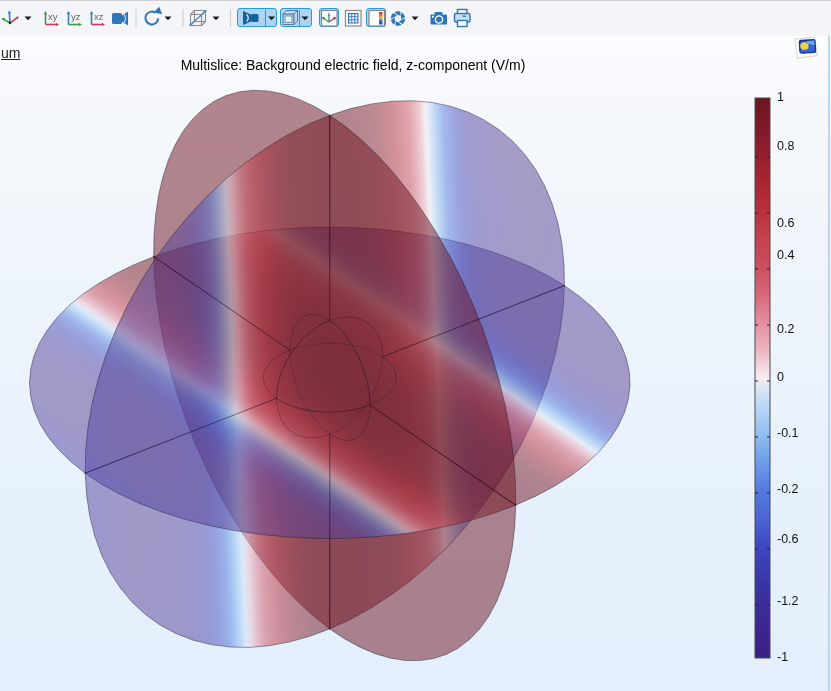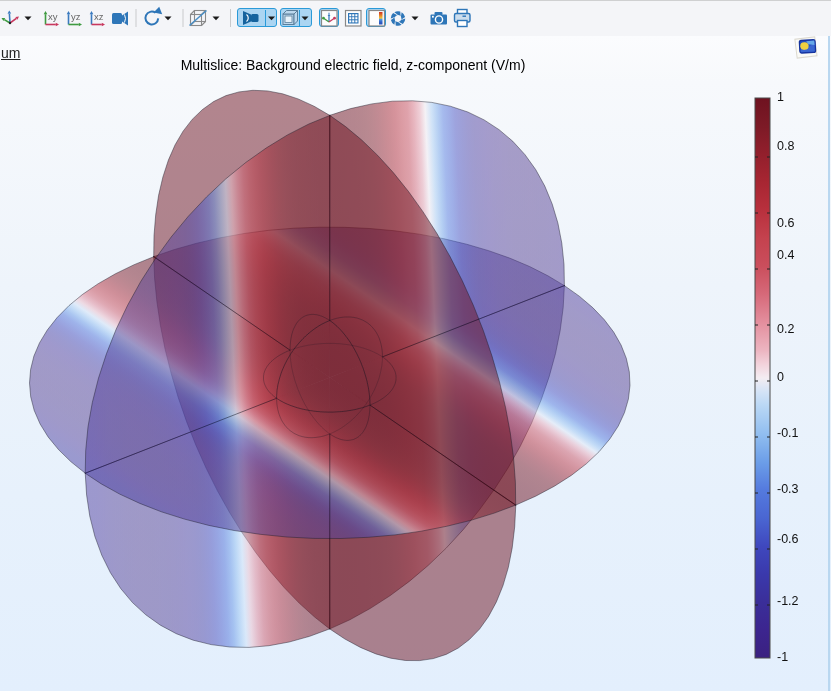--- a/index.html
+++ b/index.html
@@ -271,21 +271,21 @@
 </g>
 </g>
 </svg>
 <div class="cbl" style="top:90px">1</div>
 <div class="cbl" style="top:139px">0.8</div>
 <div class="cbl" style="top:216px">0.6</div>
 <div class="cbl" style="top:248px">0.4</div>
 <div class="cbl" style="top:322px">0.2</div>
 <div class="cbl" style="top:370px">0</div>
 <div class="cbl" style="top:426px">-0.1</div>
-<div class="cbl" style="top:482px">-0.3</div>
+<div class="cbl" style="top:482px">-0.2</div>
 <div class="cbl" style="top:532px">-0.6</div>
 <div class="cbl" style="top:594px">-1.2</div>
 <div class="cbl" style="top:650px">-1</div>
 <div id="rightline"></div>
 <svg id="tbicons" style="left:0;top:0" width="500" height="36" viewBox="0 0 500 36">
 <line x1="10" y1="23" x2="9.4" y2="13.7" stroke="#3a7abf" stroke-width="1.6"></line>
 <polygon points="9.2,10.5 11.2,13.6 7.6,13.8" fill="#3a7abf"></polygon>
 <line x1="10" y1="23" x2="4.3" y2="19.6" stroke="#3f9b41" stroke-width="1.6"></line>
 <polygon points="1.5,18 5.2,18.1 3.4,21.1" fill="#3f9b41"></polygon>
 <line x1="10" y1="23" x2="16.4" y2="18.4" stroke="#c8385e" stroke-width="1.6"></line>

